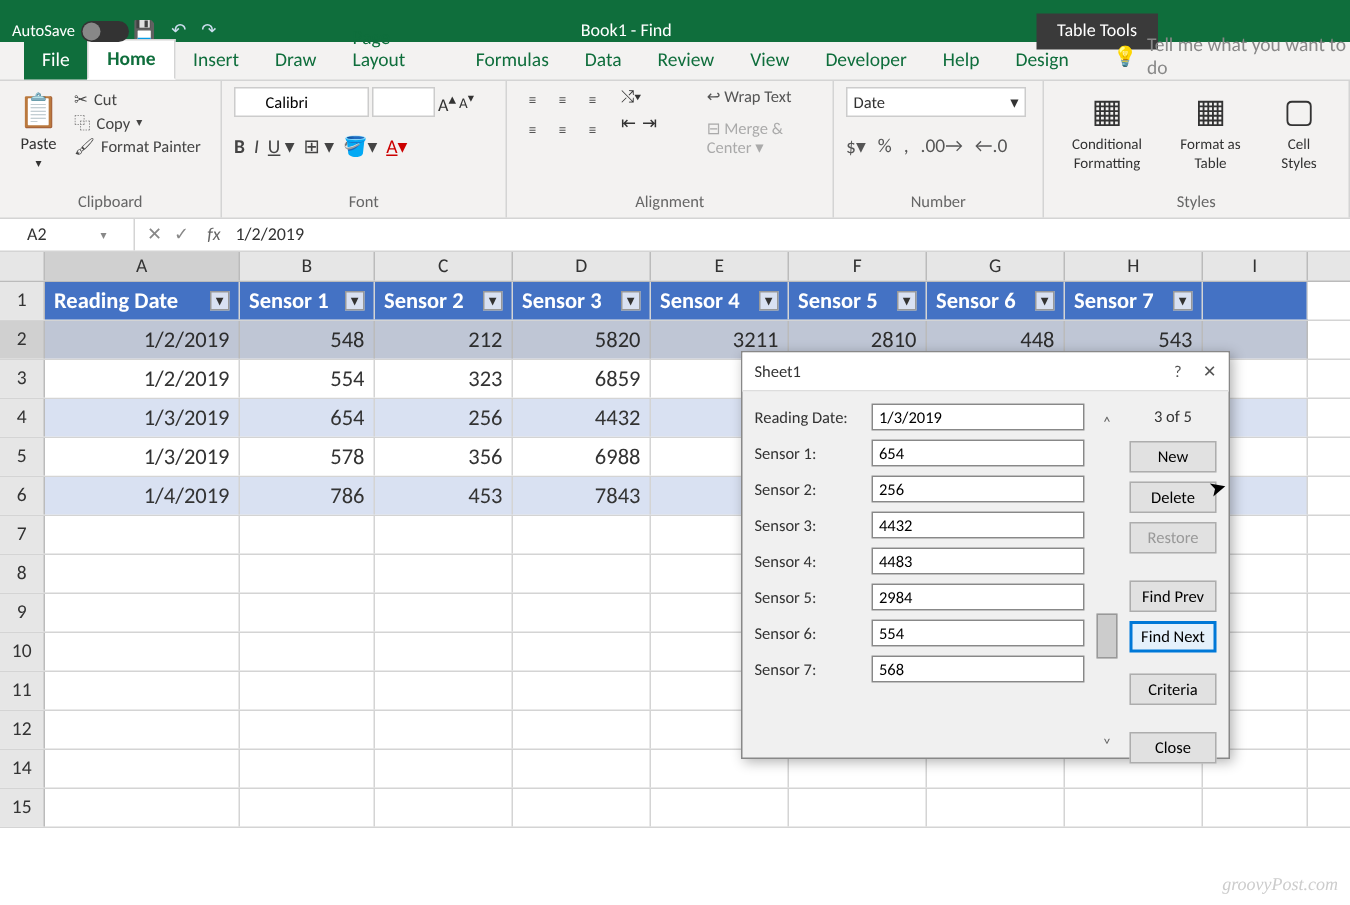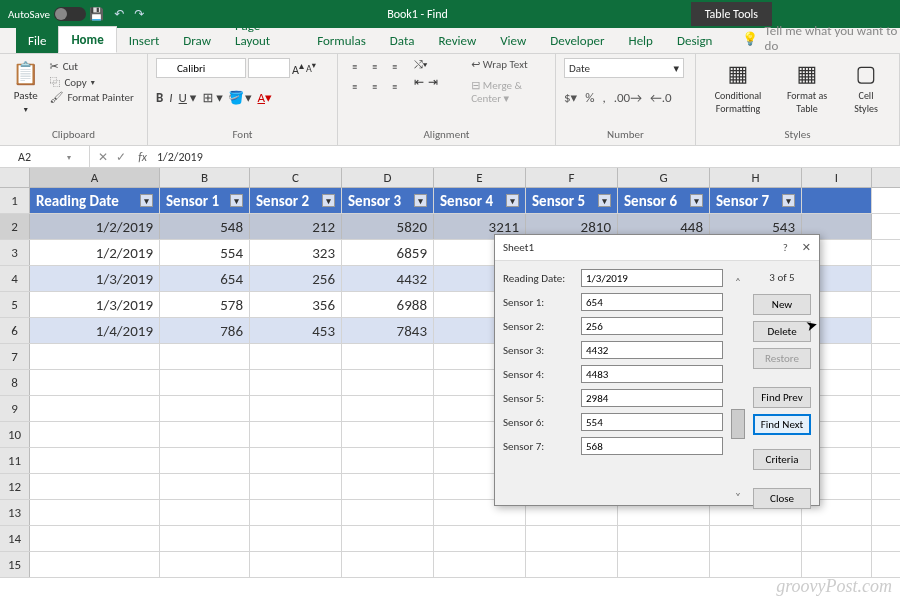--- a/index.html
+++ b/index.html
@@ -1,17 +1,17 @@
 <!DOCTYPE html>
 <html><head>
 <meta charset="utf-8">
 <style>
 *{box-sizing:border-box;margin:0;padding:0;font-family:"Segoe UI",Calibri,Arial,sans-serif}
 body{background:#fff;width:900px;height:603px;overflow:hidden;position:relative;font-size:12px;color:#333}
-.titlebar{height:28px;background:#0f6e3c;display:flex;align-items:center;color:#fff;padding:0 8px;font-size:12px}
+.titlebar{height:28px;background:#0f6e3c;display:flex;align-items:flex-end;color:#fff;padding:0 8px;font-size:12px}
 .titlebar .left{display:flex;align-items:center;gap:8px}
 .titlebar .center{flex:1;text-align:center;font-size:12px}
 .titlebar .tt{background:#3a3a3a;padding:5px 14px;margin-top:-5px;margin-bottom:-5px}
 .autosave{display:flex;align-items:center;gap:4px;font-size:11px}
 .toggle{width:32px;height:14px;background:#333;border-radius:7px;position:relative;display:inline-block}
 .toggle::before{content:"";position:absolute;left:1px;top:1px;width:12px;height:12px;background:#888;border-radius:50%}
 .qat{display:flex;gap:10px;margin-left:8px}
 .qat span{color:#cde}
 .tabs{height:26px;background:#f3f2f1;display:flex;align-items:flex-end;border-bottom:1px solid #d4d4d4;padding-left:16px;font-size:13px}
 .tab{padding:5px 12px;color:#0f6e3c;cursor:pointer}
@@ -65,21 +65,21 @@
 .form .frow label{width:72px;font-size:11px}
 .form .frow input{flex:1;height:18px;border:1px solid #888;background:#fff;padding:0 4px;font-size:11px}
 .form .scroll{width:16px;display:flex;flex-direction:column;align-items:center;justify-content:space-between;color:#666;padding:6px 0}
 .form .scroll .thumb{width:14px;height:30px;background:#ccc;border:1px solid #999;margin-top:70px}
 .form .btns{width:70px;display:flex;flex-direction:column;gap:6px;align-items:stretch}
 .form .counter{text-align:center;font-size:11px;padding:2px 0 4px}
 .form button{height:21px;font-size:11px;background:#e1e1e1;border:1px solid #adadad;cursor:pointer}
 .form button.focus{border:2px solid #0078d7;background:#e5f1fb}
 .form button:disabled{color:#999}
 .cursor{position:absolute;left:806px;top:317px;font-size:14px;color:#000;pointer-events:none;transform:rotate(-15deg)}
-.watermark{position:absolute;right:8px;bottom:6px;font-size:18px;color:#ccc;font-style:italic;font-family:Georgia,serif}
+.watermark{position:absolute;right:8px;bottom:6px;font-size:12px;color:#ccc;font-style:italic;font-family:Georgia,serif}
 </style>
 </head>
 <body>
 
 <div class="titlebar">
   <div class="left">
     <div class="autosave">
       <span>AutoSave</span>
       <span class="toggle"></span>
       <span style="font-size:9px;margin-left:-28px;color:#ccc">Off</span>
@@ -413,32 +413,20 @@
         <div class="cell wB"></div>
         <div class="cell wC"></div>
         <div class="cell wD"></div>
         <div class="cell wE"></div>
         <div class="cell wF"></div>
         <div class="cell wG"></div>
         <div class="cell wH"></div>
         <div class="cell wI"></div>
       </div>
       <div class="row">
-        <div class="rowh">13</div>
-        <div class="cell wA"></div>
-        <div class="cell wB"></div>
-        <div class="cell wC"></div>
-        <div class="cell wD"></div>
-        <div class="cell wE"></div>
-        <div class="cell wF"></div>
-        <div class="cell wG"></div>
-        <div class="cell wH"></div>
-        <div class="cell wI"></div>
-      </div>
-      <div class="row">
         <div class="rowh">14</div>
         <div class="cell wA"></div>
         <div class="cell wB"></div>
         <div class="cell wC"></div>
         <div class="cell wD"></div>
         <div class="cell wE"></div>
         <div class="cell wF"></div>
         <div class="cell wG"></div>
         <div class="cell wH"></div>
         <div class="cell wI"></div>

